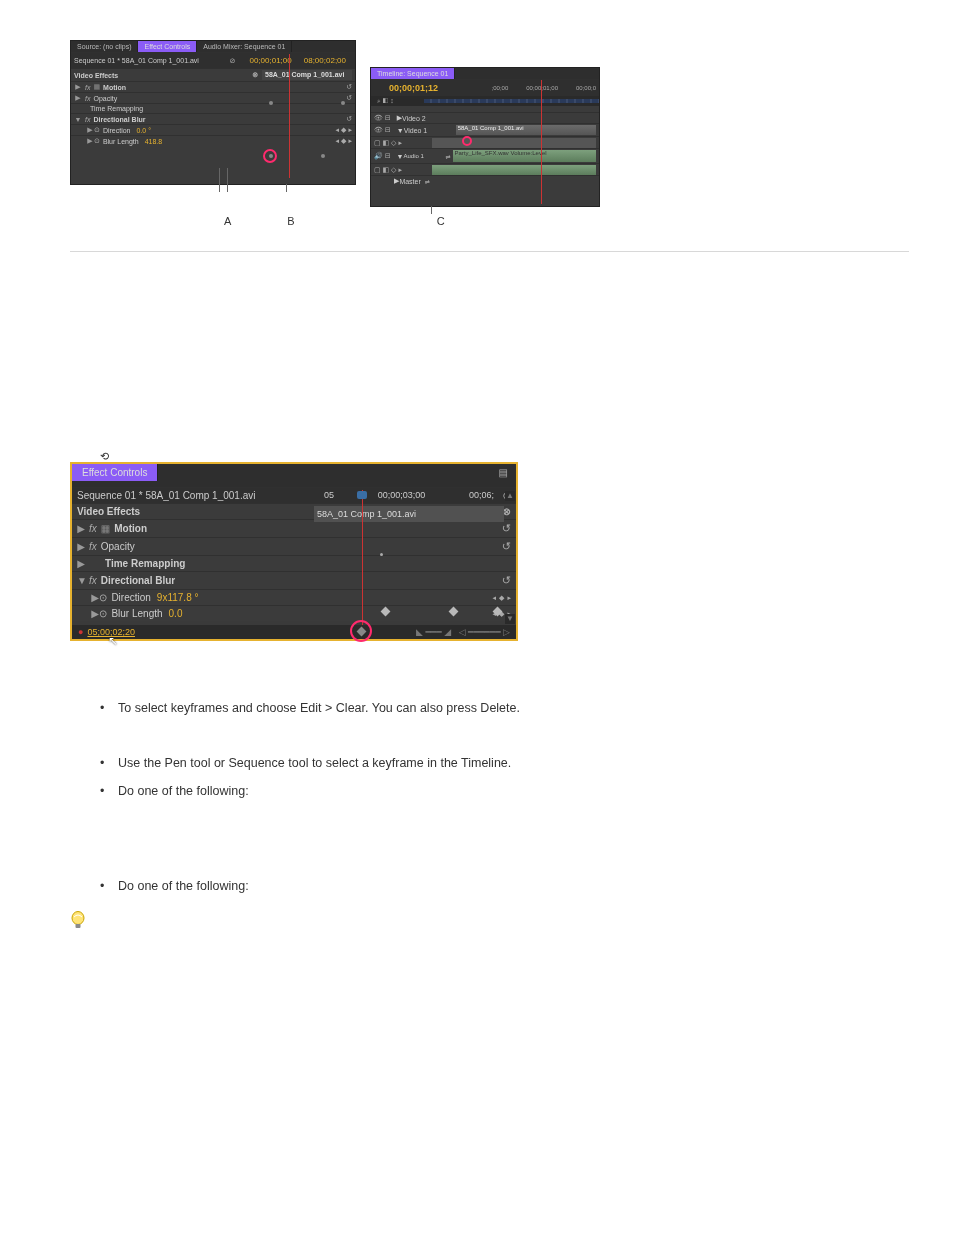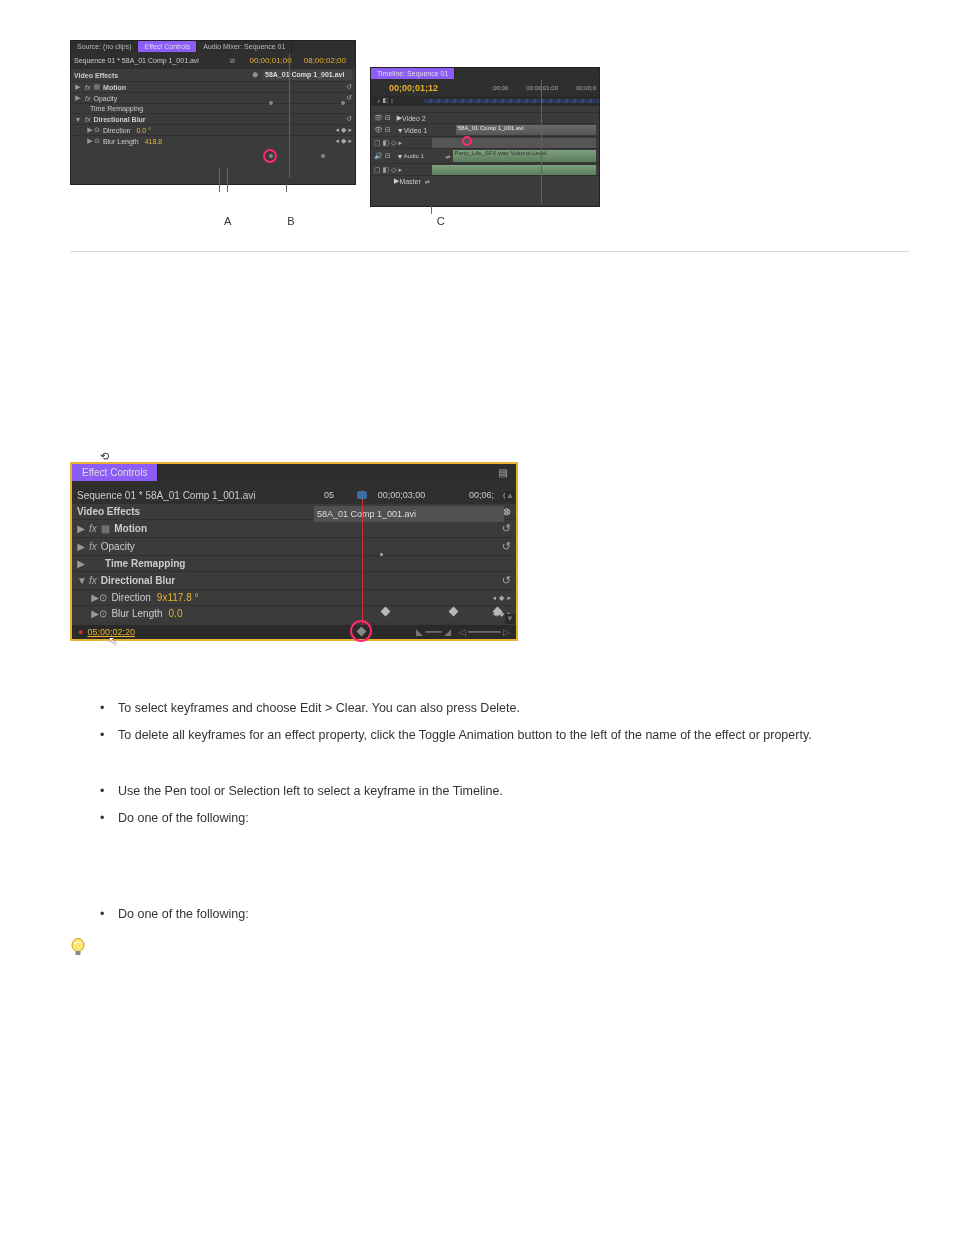--- a/index.html
+++ b/index.html
@@ -297,25 +297,24 @@
       <div class="kfd" style="left:286px;top:164px;background:#888;"></div>
       <div class="bigcircle" style="left:278px;top:156px;"></div>
       <span class="cursor-arrow" style="left:36px;top:170px;">↖</span>
       <div class="sb-up">▲</div>
       <div class="sb-dn">▼</div>
     </div>
   </div>
 
   <ul class="bul" style="margin-top:58px;">
     <li>To select keyframes and choose Edit &gt; Clear. You can also press Delete.</li>
-    <li>To delete all keyframes for an effect property, click the Toggle Animation button to the left of the name of the effect or property.</li>
   </ul>
 
   <ul class="bul" style="margin-top:36px;">
-    <li>Use the Pen tool or Selection left to select a keyframe in the Timeline.</li>
+    <li>Use the Pen tool or Sequence tool to select a keyframe in the Timeline.</li>
     <li>Do one of the following:</li>
   </ul>
 
   <ul class="bul" style="margin-top:76px;">
     <li>Do one of the following:</li>
   </ul>
 
   <div class="tip-row">
     <div class="tip-icon">
       <svg width="16" height="20" viewBox="0 0 16 20">

